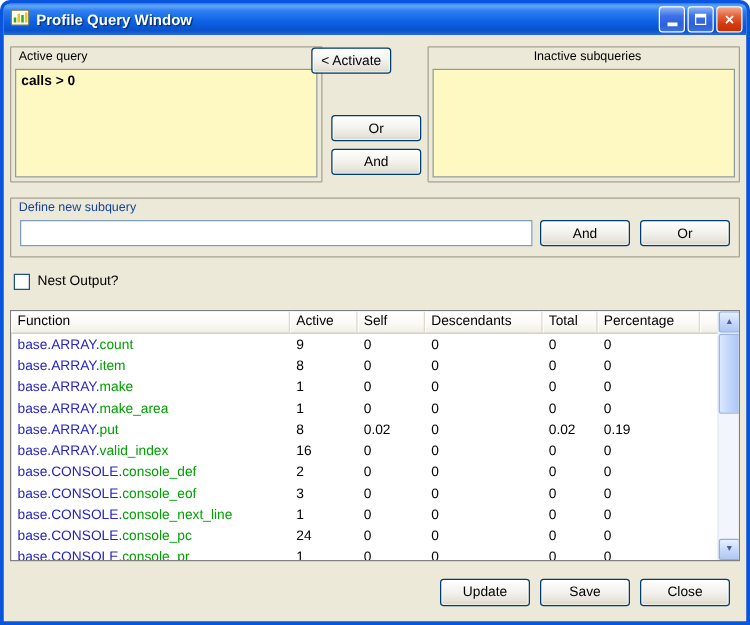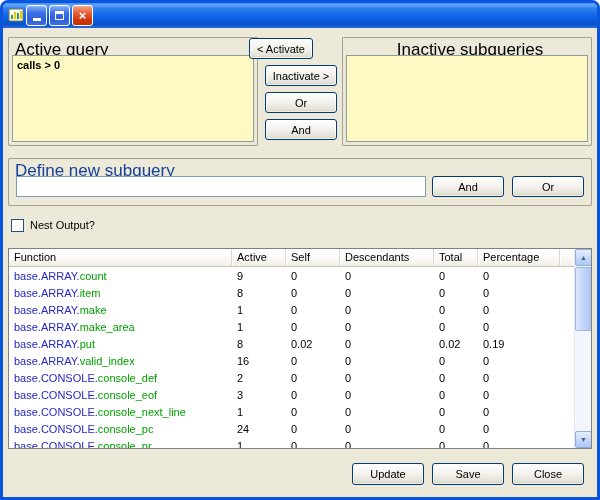--- a/index.html
+++ b/index.html
@@ -31,21 +31,21 @@
     display: flex; align-items: center; justify-content: center; color: #fff;
   }
   .btn-blue { background: linear-gradient(180deg,#8DB2F4 0%,#3E72E8 35%,#2E60D8 70%,#3A6FE0 100%); }
   .btn-red  { background: linear-gradient(180deg,#F5A88C 0%,#E4633C 35%,#D23B12 70%,#C63000 100%); }
   .g-min { width: 8px; height: 3px; background: #fff; align-self: flex-end; margin: 0 auto 4px auto; }
   .g-max { width: 9px; height: 9px; border: 1px solid #fff; border-top-width: 3px; }
   .g-close { font-size: 13px; font-weight: bold; line-height: 1; }
 
   
   .group { position: absolute; border: 1px solid #A5A294; border-radius: 1px; background: #ECE9D8; }
-  .group-label { padding: 2px 0 0 6px; height: 16px; font-size: 17px; }
+  .group-label { padding: 2px 0 0 6px; height: 16px; font-size: 10px; }
   .navy { color: #16429A; }
   .list {
     position: absolute; left: 3px; right: 3px; top: 17px; bottom: 3px;
     background: #fef9c3; border: 1px solid #919B9C; padding: 2px 4px; overflow: hidden; font-weight: bold;
   }
   .list-item { line-height: 14px; }
 
   
   .xpbtn {
     position: absolute; height: 21px;
@@ -117,40 +117,40 @@
   <div class="titlebar">
     <span>
       <svg width="16" height="16" viewBox="0 0 16 16">
         <rect x="1" y="2" width="14" height="12" rx="1" fill="#FFFDF0" stroke="#7A7A52"></rect>
         <rect x="3" y="8" width="2" height="4" fill="#2FA832"></rect>
         <rect x="6" y="5" width="2" height="7" fill="#E8C818"></rect>
         <rect x="9" y="6" width="2" height="6" fill="#2FA832"></rect>
         <rect x="12" y="4" width="2" height="8" fill="#E8C818"></rect>
       </svg>
     </span>
+    <span class="title">Profile Query Window</span>
     <span class="tbtn btn-blue">
         <span class="g-min"></span>
       </span>
     <span class="tbtn btn-blue">
         <span class="g-max"></span>
       </span>
     <span class="tbtn btn-red">
         <span class="g-close">×</span>
       </span>
   </div>
 
   <div class="group" style="left:5px; top:34px; width:250px; height:109px;">
     <div class="group-label">Active query</div>
     <div class="list">
       <div class="list-item">calls &gt; 0</div>
     </div>
   </div>
 
   <div class="xpbtn" style="left:246px; top:35px; width:64px;">&lt; Activate</div>
-  <div class="xpbtn" style="left:262px; top:62px; width:72px;">Inactivate &gt;</div>
   <div class="xpbtn" style="left:262px; top:89px; width:72px;">Or</div>
   <div class="xpbtn" style="left:262px; top:116px; width:72px;">And</div>
 
   <div class="group" style="left:339px; top:34px; width:250px; height:109px;text-align:center;">
     <div class="group-label">Inactive subqueries</div>
     <div class="list"></div>
   </div>
 
   <div class="group" style="left:5px; top:155px; width:584px; height:48px;">
     <div class="group-label navy">Define new subquery</div>

